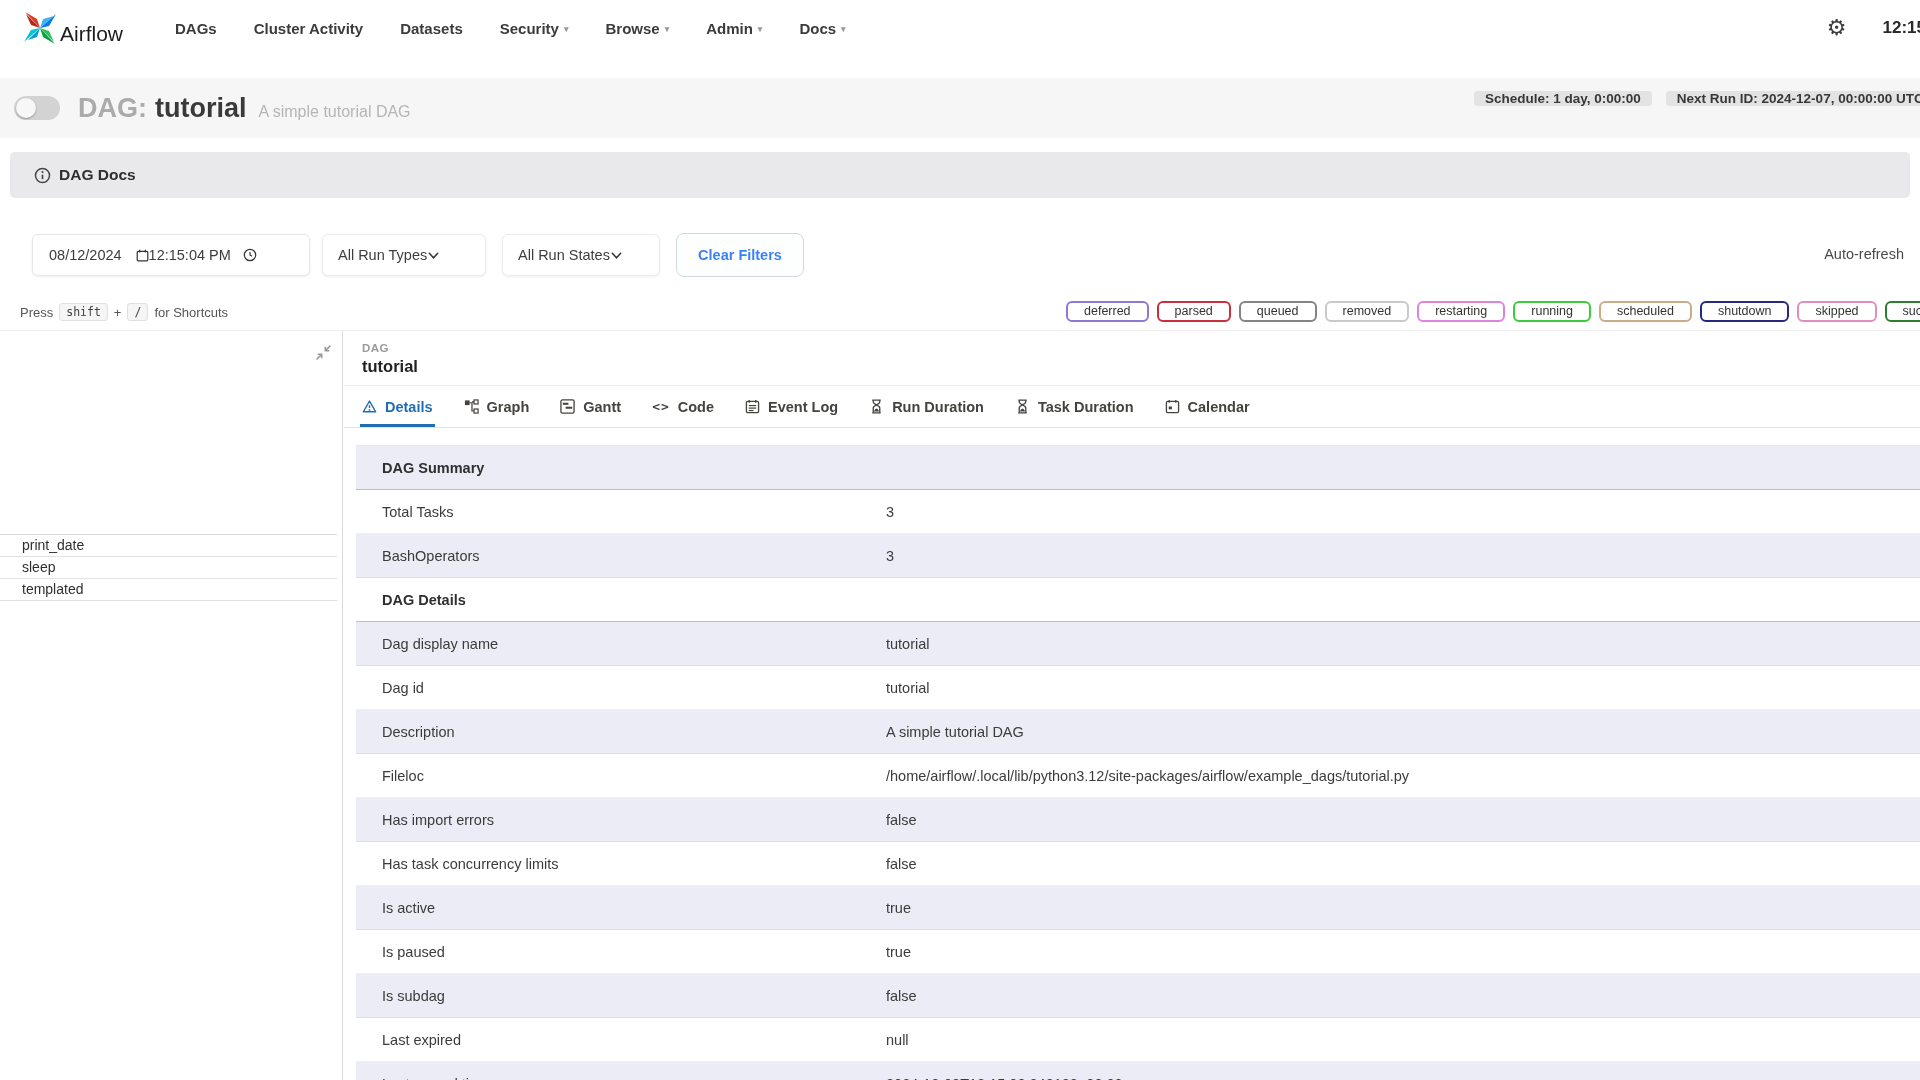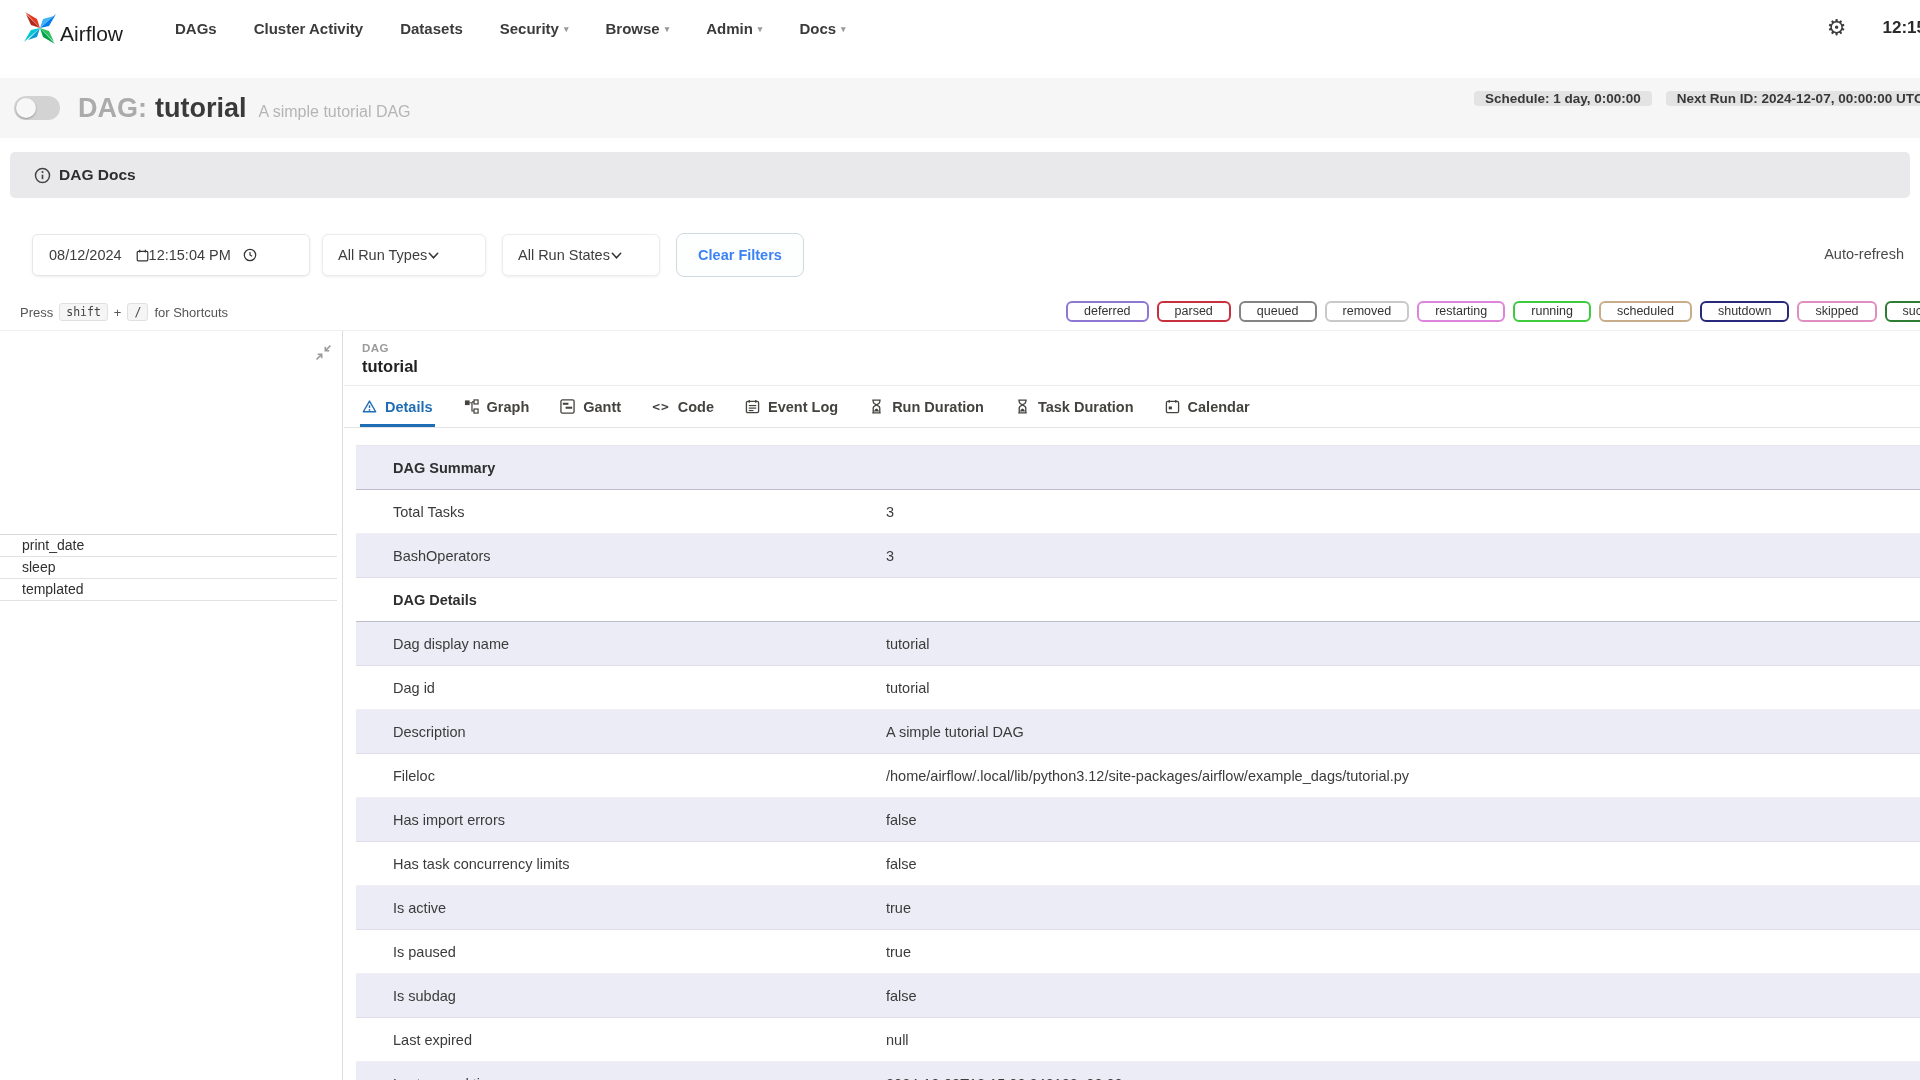--- a/index.html
+++ b/index.html
@@ -65,21 +65,21 @@
   .panel-dag-label { font-size:11.5px; font-weight:700; color:#9b9b9b; letter-spacing:.4px; }
   .panel-dag-name { font-size:16.5px; font-weight:700; color:#222; margin-top:3px; }
   .tabs { position:absolute; top:55px; left:0; right:0; height:42px; border-bottom:1px solid #e4e4e4; display:flex; gap:31px; padding-left:18px; align-items:stretch; }
   .tab { display:flex; gap:8px; align-items:center; font-size:14.5px; font-weight:700; color:#45433f; cursor:pointer; position:relative; }
   .tab .ticon { display:flex; color:#45433f; }
   .tab.active, .tab.active .ticon { color:#1f6db5; }
   .tab.active::after { content:""; position:absolute; left:-2px; right:-2px; bottom:0; height:3px; background:#1f6db5; }
   .code-glyph { font-family:"DejaVu Sans Mono", monospace; font-weight:700; font-size:13px; letter-spacing:1px; }
   
   .dtable { position:absolute; top:114px; left:12px; right:0; border-top:1px solid #e6e6ec; }
-  .trow { position:relative; height:44px; display:flex; align-items:center; padding-left:37px; font-size:14.5px; color:#3b3b3b; border-bottom:1px solid #f0f0f4; }
+  .trow { position:relative; height:44px; display:flex; align-items:center; padding-left:26px; font-size:14.5px; color:#3b3b3b; border-bottom:1px solid #f0f0f4; }
   .trow.alt { background:#ececf6; border-bottom-color:#dfdfeb; }
   .trow.header { border-bottom:1px solid #bdbdcb; }
   .trow.header .tlabel { font-weight:700; color:#2f2f2f; }
   .tval { position:absolute; left:530px; }
   .text-cursor { position:absolute; left:463px; top:543px; }
 </style>
 </head>
 <body>
 
 <div class="navbar">

